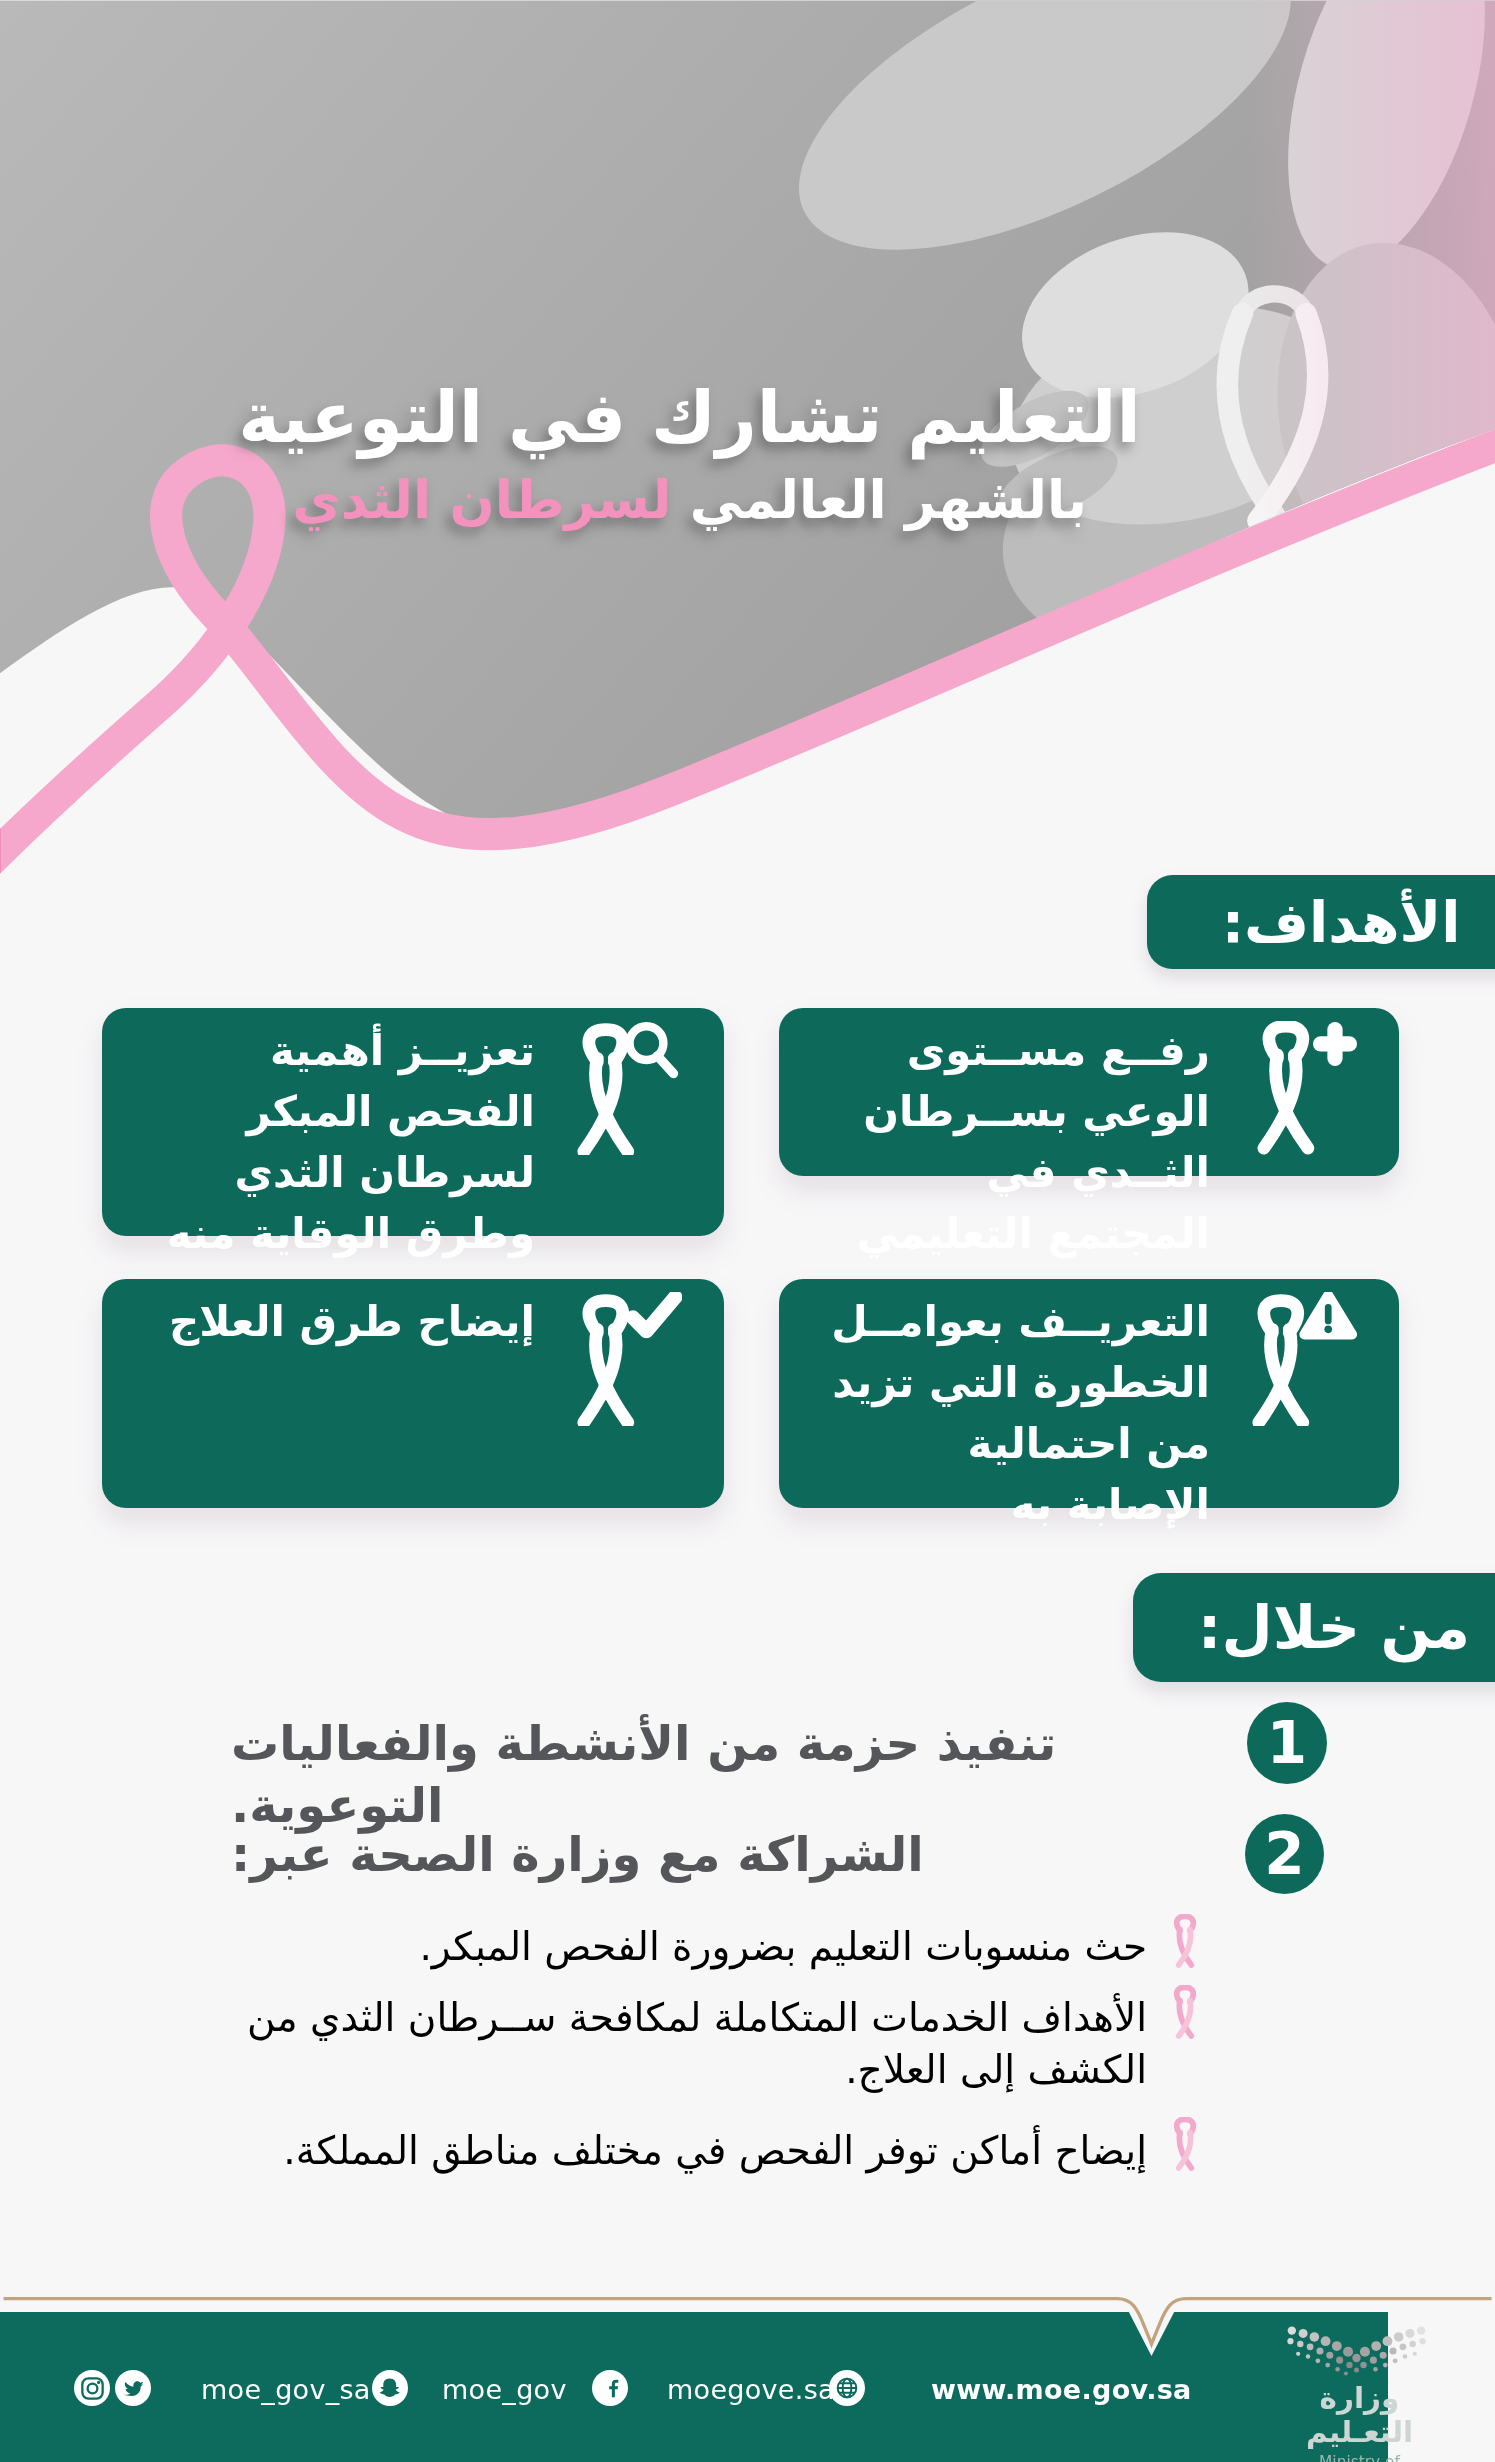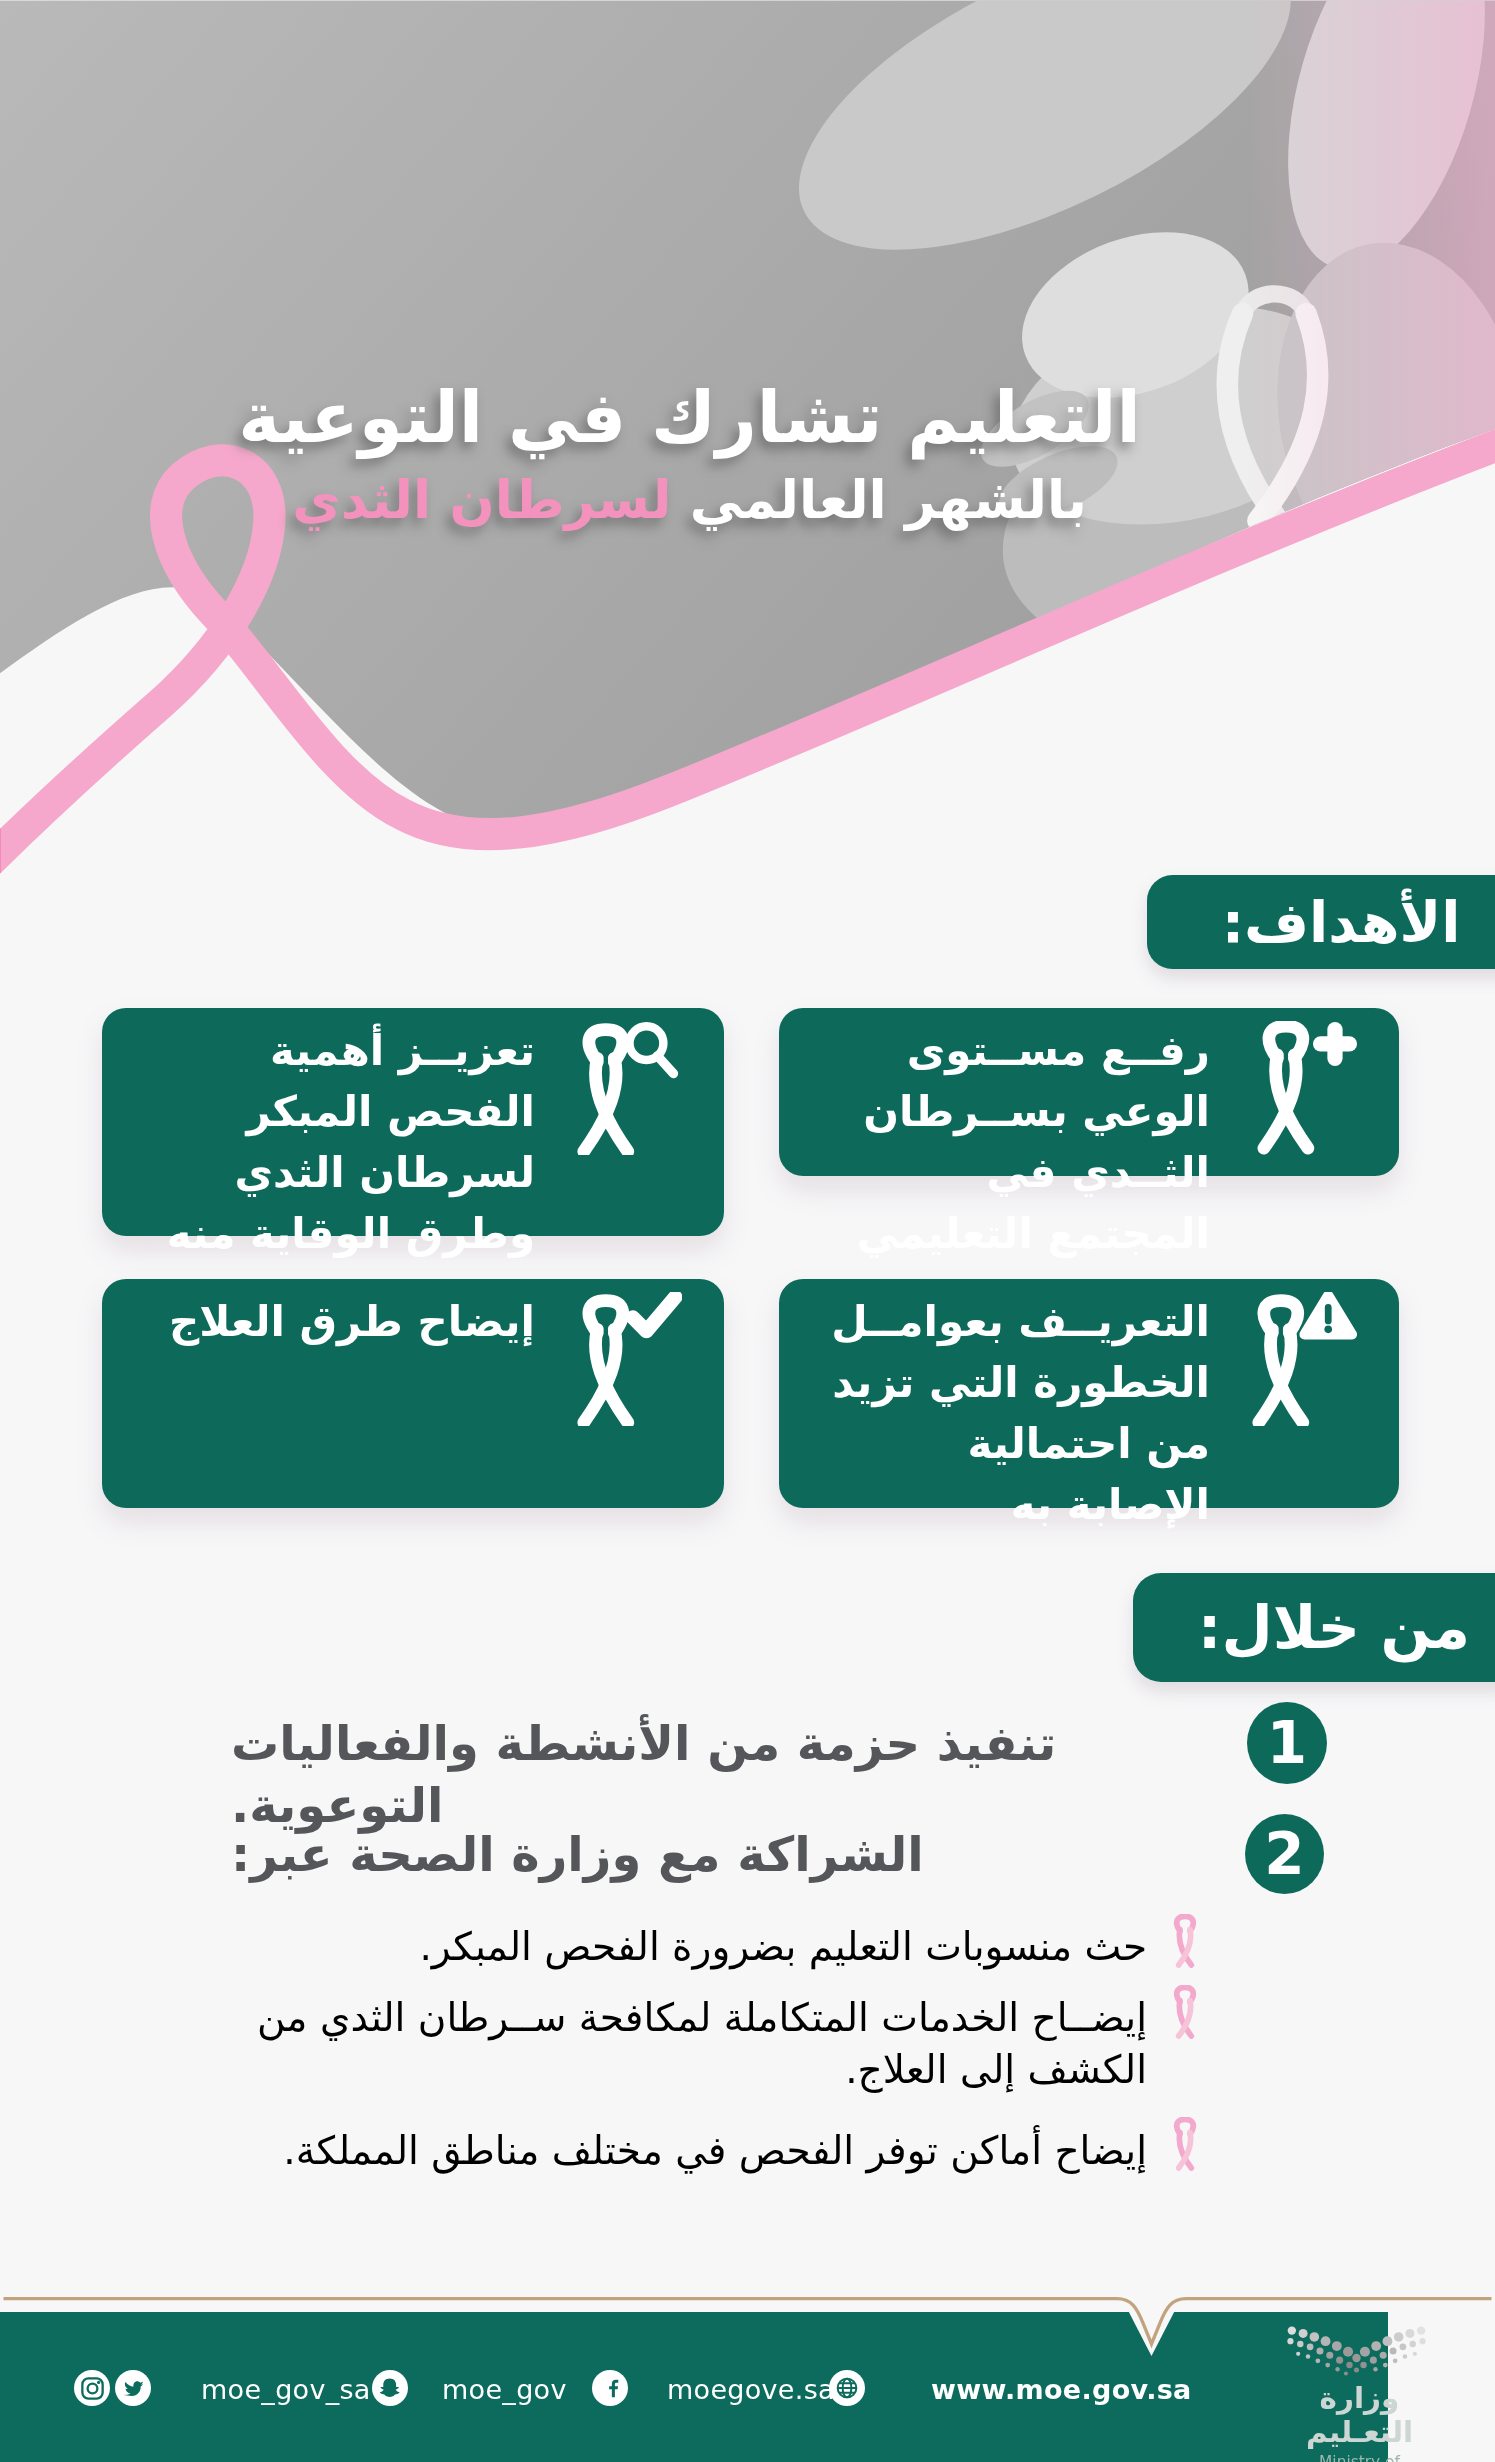--- a/index.html
+++ b/index.html
@@ -230,21 +230,21 @@
     <path d="M22,24 C18,44 26,62 40,80" fill="none" stroke="#f3a9cb" stroke-width="9" stroke-linecap="round"></path>
     <path d="M38,24 C42,44 34,62 20,80" fill="none" stroke="#f7c3d9" stroke-width="9" stroke-linecap="round"></path>
   </svg>
   <div id="sub-1" class="sub-item">حث منسوبات التعليم بضرورة الفحص المبكر.</div>
 
   <svg id="rib-2" class="sub-ribbon" width="38" height="54" viewBox="0 0 60 84">
     <path d="M22,26 C12,12 18,3 30,3 C42,3 48,12 38,26" fill="none" stroke="#f3a9cb" stroke-width="9" stroke-linecap="round"></path>
     <path d="M22,24 C18,44 26,62 40,80" fill="none" stroke="#f3a9cb" stroke-width="9" stroke-linecap="round"></path>
     <path d="M38,24 C42,44 34,62 20,80" fill="none" stroke="#f7c3d9" stroke-width="9" stroke-linecap="round"></path>
   </svg>
-  <div id="sub-2" class="sub-item">إيضــاح الخدمات المتكاملة لمكافحة ســرطان الثدي من الكشف إلى العلاج.</div>
+  <div id="sub-2" class="sub-item">الأهداف الخدمات المتكاملة لمكافحة ســرطان الثدي من الكشف إلى العلاج.</div>
 
   <svg id="rib-3" class="sub-ribbon" width="38" height="54" viewBox="0 0 60 84">
     <path d="M22,26 C12,12 18,3 30,3 C42,3 48,12 38,26" fill="none" stroke="#f3a9cb" stroke-width="9" stroke-linecap="round"></path>
     <path d="M22,24 C18,44 26,62 40,80" fill="none" stroke="#f3a9cb" stroke-width="9" stroke-linecap="round"></path>
     <path d="M38,24 C42,44 34,62 20,80" fill="none" stroke="#f7c3d9" stroke-width="9" stroke-linecap="round"></path>
   </svg>
   <div id="sub-3" class="sub-item">إيضاح أماكن توفر الفحص في مختلف مناطق المملكة.</div>
 
   <div id="footer-bar">
 

